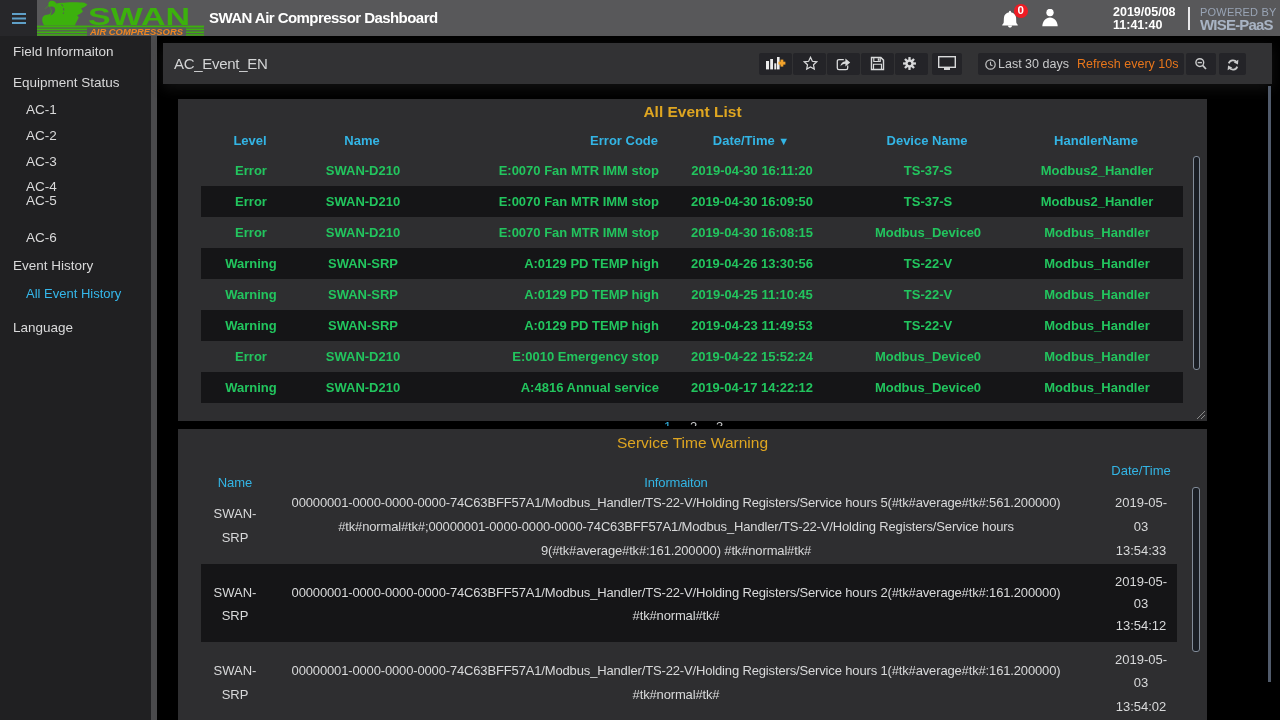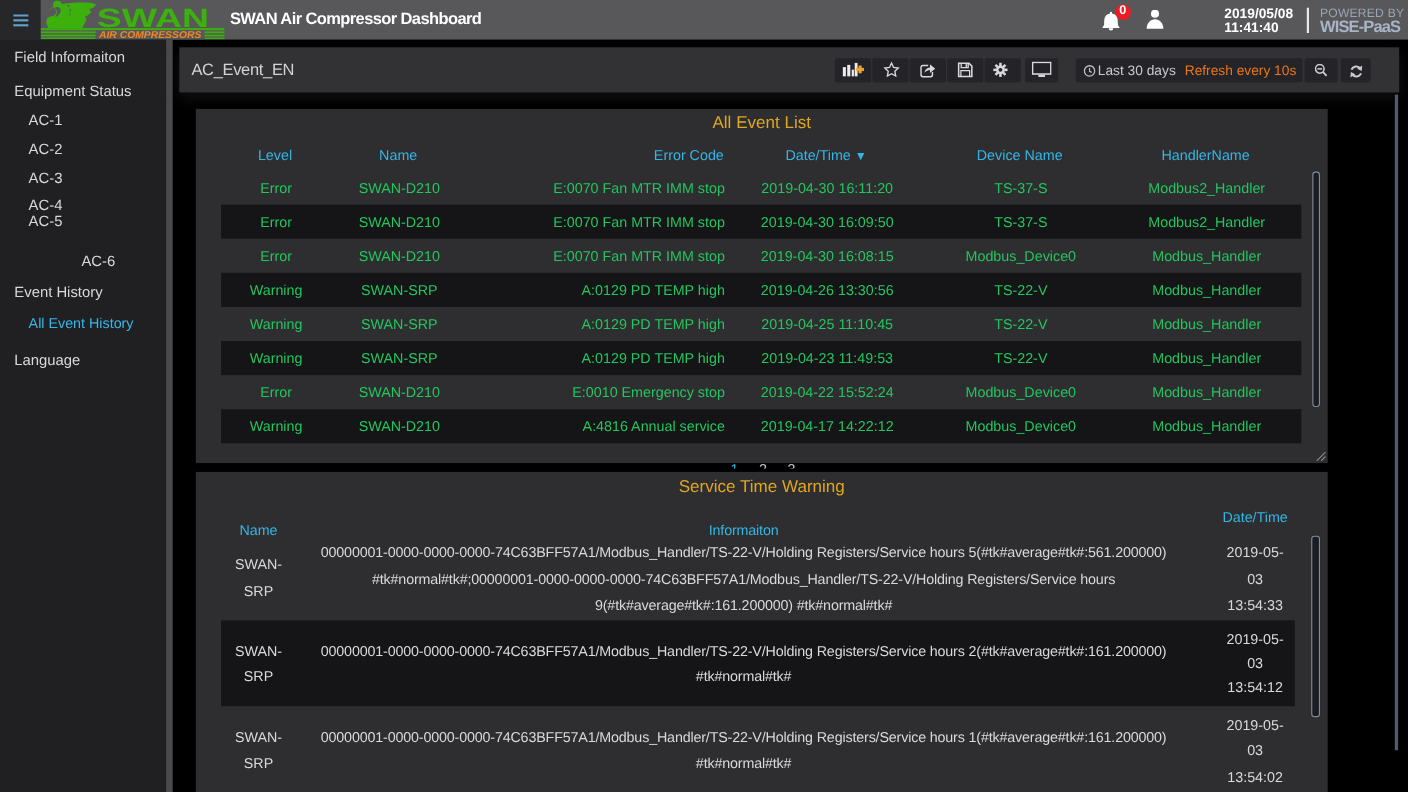--- a/index.html
+++ b/index.html
@@ -14,21 +14,21 @@
 #dt{position:absolute;left:1113px;top:5.5px;color:#fff;font-size:12.5px;font-weight:bold;line-height:13.5px;}
 #vsep{position:absolute;left:1188px;top:7px;width:2px;height:23px;background:#e8e8ea;}
 #pow1{position:absolute;left:1200px;top:6px;font-size:11px;color:#99a4b5;letter-spacing:0.2px;white-space:nowrap;}
 #pow2{position:absolute;left:1200px;top:16px;font-size:15px;font-weight:bold;color:#a9b4c4;letter-spacing:-0.8px;white-space:nowrap;}
 #sidebar{position:absolute;left:0;top:36px;width:151px;height:684px;background:#202022;}
 #sstrip{position:absolute;left:151px;top:36px;width:6px;height:684px;background:#4a4a4c;}
 .snav{position:absolute;color:#d9d9da;font-size:13.5px;line-height:18px;}
 #bar{position:absolute;left:163px;top:43px;width:1109px;height:41px;background:#323234;box-shadow:0 5px 12px rgba(60,60,60,0.28);}
 #bartitle{position:absolute;left:174px;top:43px;height:41px;line-height:41px;font-size:15px;color:#d3d4d5;letter-spacing:-0.3px;}
 .ib{position:absolute;top:53px;height:22px;background:#242428;border-radius:2px;}
-#p1{position:absolute;left:178px;top:99px;width:1029px;height:322px;background:#2e2e30;}
+#p1{position:absolute;left:178px;top:99px;width:1029px;height:322px;background:#2e2e30;font-weight:bold;}
 #p2{position:absolute;left:178px;top:429px;width:1029px;height:291px;background:#2e2e30;overflow:hidden;}
 .ptitle{position:absolute;width:100%;text-align:center;color:#dfa621;font-size:15.5px;}
 .hrow{position:absolute;left:22px;top:34px;width:983px;display:flex;color:#33b5e5;font-size:13px;}
 .trow{position:absolute;left:23px;width:982px;height:31px;display:flex;align-items:center;
   color:#22c55e;font-size:13px;}
 .dark{background:#151517;}
 .c1{width:100px;text-align:center;}
 .c2{width:124px;text-align:center;}
 .c3{width:234px;text-align:right;}
 .c4{width:186px;text-align:center;}
@@ -106,21 +106,21 @@
 
 <div id="sidebar"></div>
 <div id="sstrip"></div>
 <div class="snav" style="left:13px;top:43px;">Field Informaiton</div>
 <div class="snav" style="left:13px;top:74px;">Equipment Status</div>
 <div class="snav" style="left:26px;top:101px;">AC-1</div>
 <div class="snav" style="left:26px;top:127px;">AC-2</div>
 <div class="snav" style="left:26px;top:153px;">AC-3</div>
 <div class="snav" style="left:26px;top:178px;">AC-4</div>
 <div class="snav" style="left:26px;top:192px;">AC-5</div>
-<div class="snav" style="left:26px;top:229px;margin-left:48px;">AC-6</div>
+<div class="snav" style="left:26px;top:229px;">AC-6</div>
 <div class="snav" style="left:13px;top:257px;">Event History</div>
 <div class="snav" style="left:26px;top:285px;color:#35b7ea;font-size:13px;">All Event History</div>
 <div class="snav" style="left:13px;top:319px;">Language</div>
 
 <div id="bar"></div>
 <div id="bartitle">AC_Event_EN</div>
 
 <div class="ib" style="left:759px;width:33px;"></div>
 <div class="ib" style="left:793px;width:33px;"></div>
 <div class="ib" style="left:827px;width:33px;"></div>

